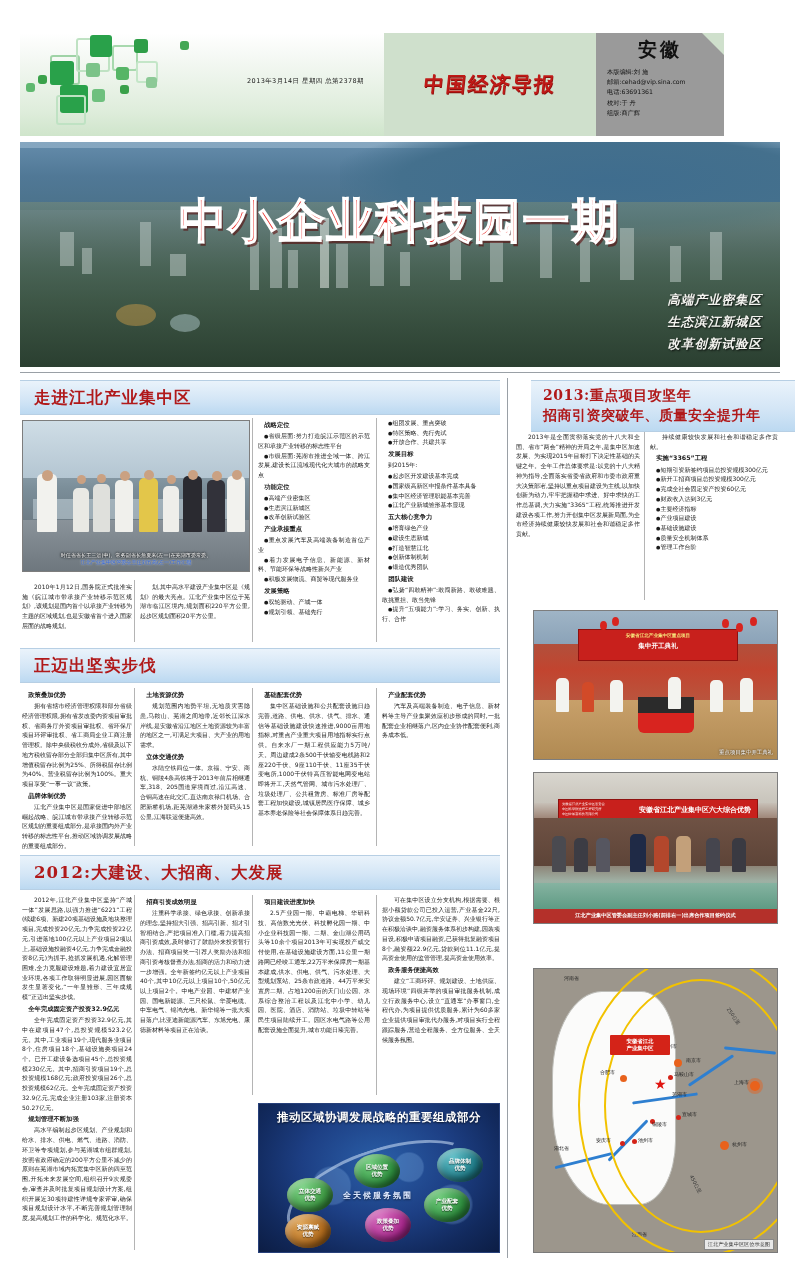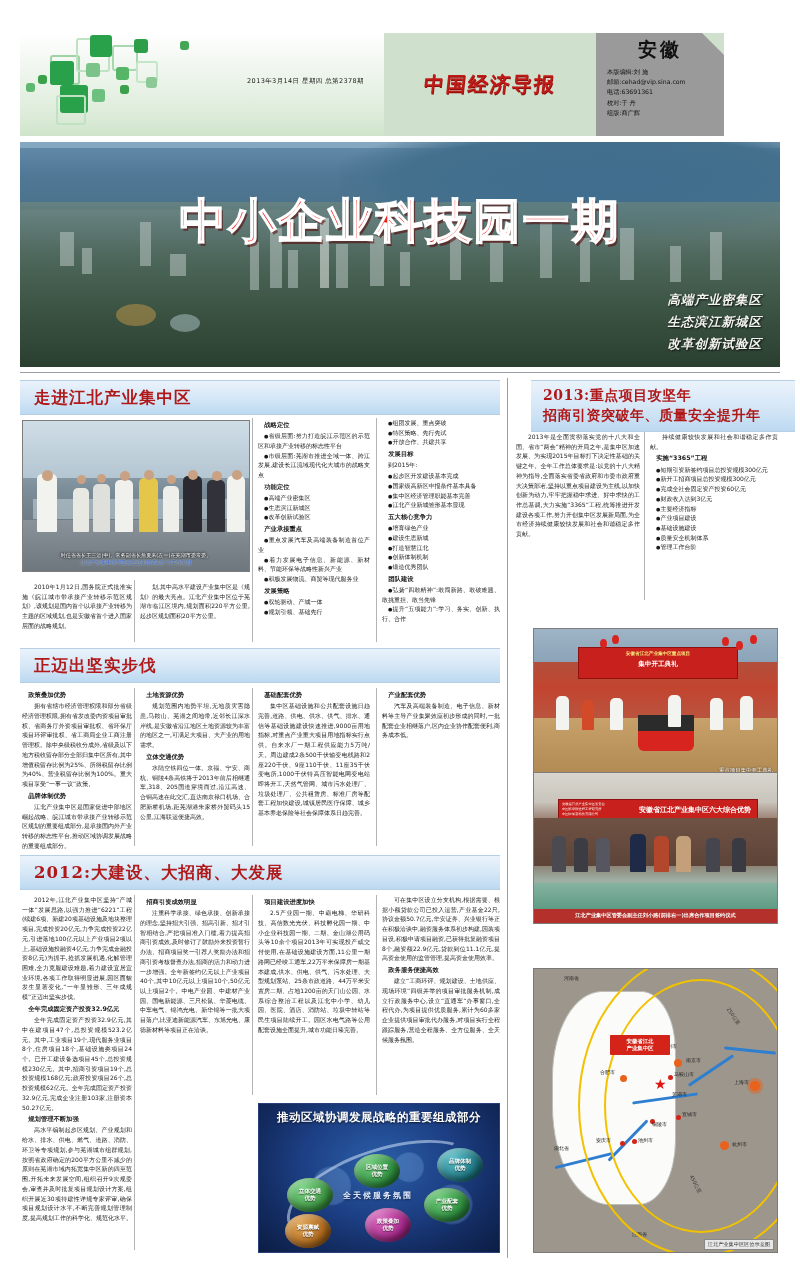--- a/index.html
+++ b/index.html
@@ -403,21 +403,21 @@
       <li>完成全社会固定资产投资60亿元</li>
       <li>财政收入达到3亿元</li>
       <li>主要经济指标</li>
       <li>产业项目建设</li>
       <li>基础设施建设</li>
       <li>质量安全机制体系</li>
       <li>管理工作台阶</li>
     </ul>
   </div>
 
-  <div class="photo ph2" style="left:533px;top:610px;width:245px;height:150px;margin-top:18px;">
+  <div class="photo ph2" style="left:533px;top:610px;width:245px;height:150px;">
     <div style="position:absolute;left:0;top:0;right:0;height:22%;background:linear-gradient(180deg,#9fb4c6,#8ba3b8);"></div>
     <div class="banner-red" style="left:44px;top:18px;width:158px;height:30px;">
       <div style="position:absolute;left:0;right:0;top:3px;text-align:center;color:#f7e27a;font-size:4.6px;font-weight:700;">安徽省江北产业集中区重点项目</div>
       <div style="position:absolute;left:0;right:0;top:12px;text-align:center;color:#ffffff;font-size:6.6px;font-weight:700;">集中开工典礼</div>
     </div>
     <div class="lantern" style="left:66px;top:10px;"></div>
     <div class="lantern" style="left:78px;top:6px;"></div>
     <div class="lantern" style="left:188px;top:8px;"></div>
     <div class="lantern" style="left:202px;top:12px;"></div>
     <div class="lantern" style="left:216px;top:6px;"></div>

